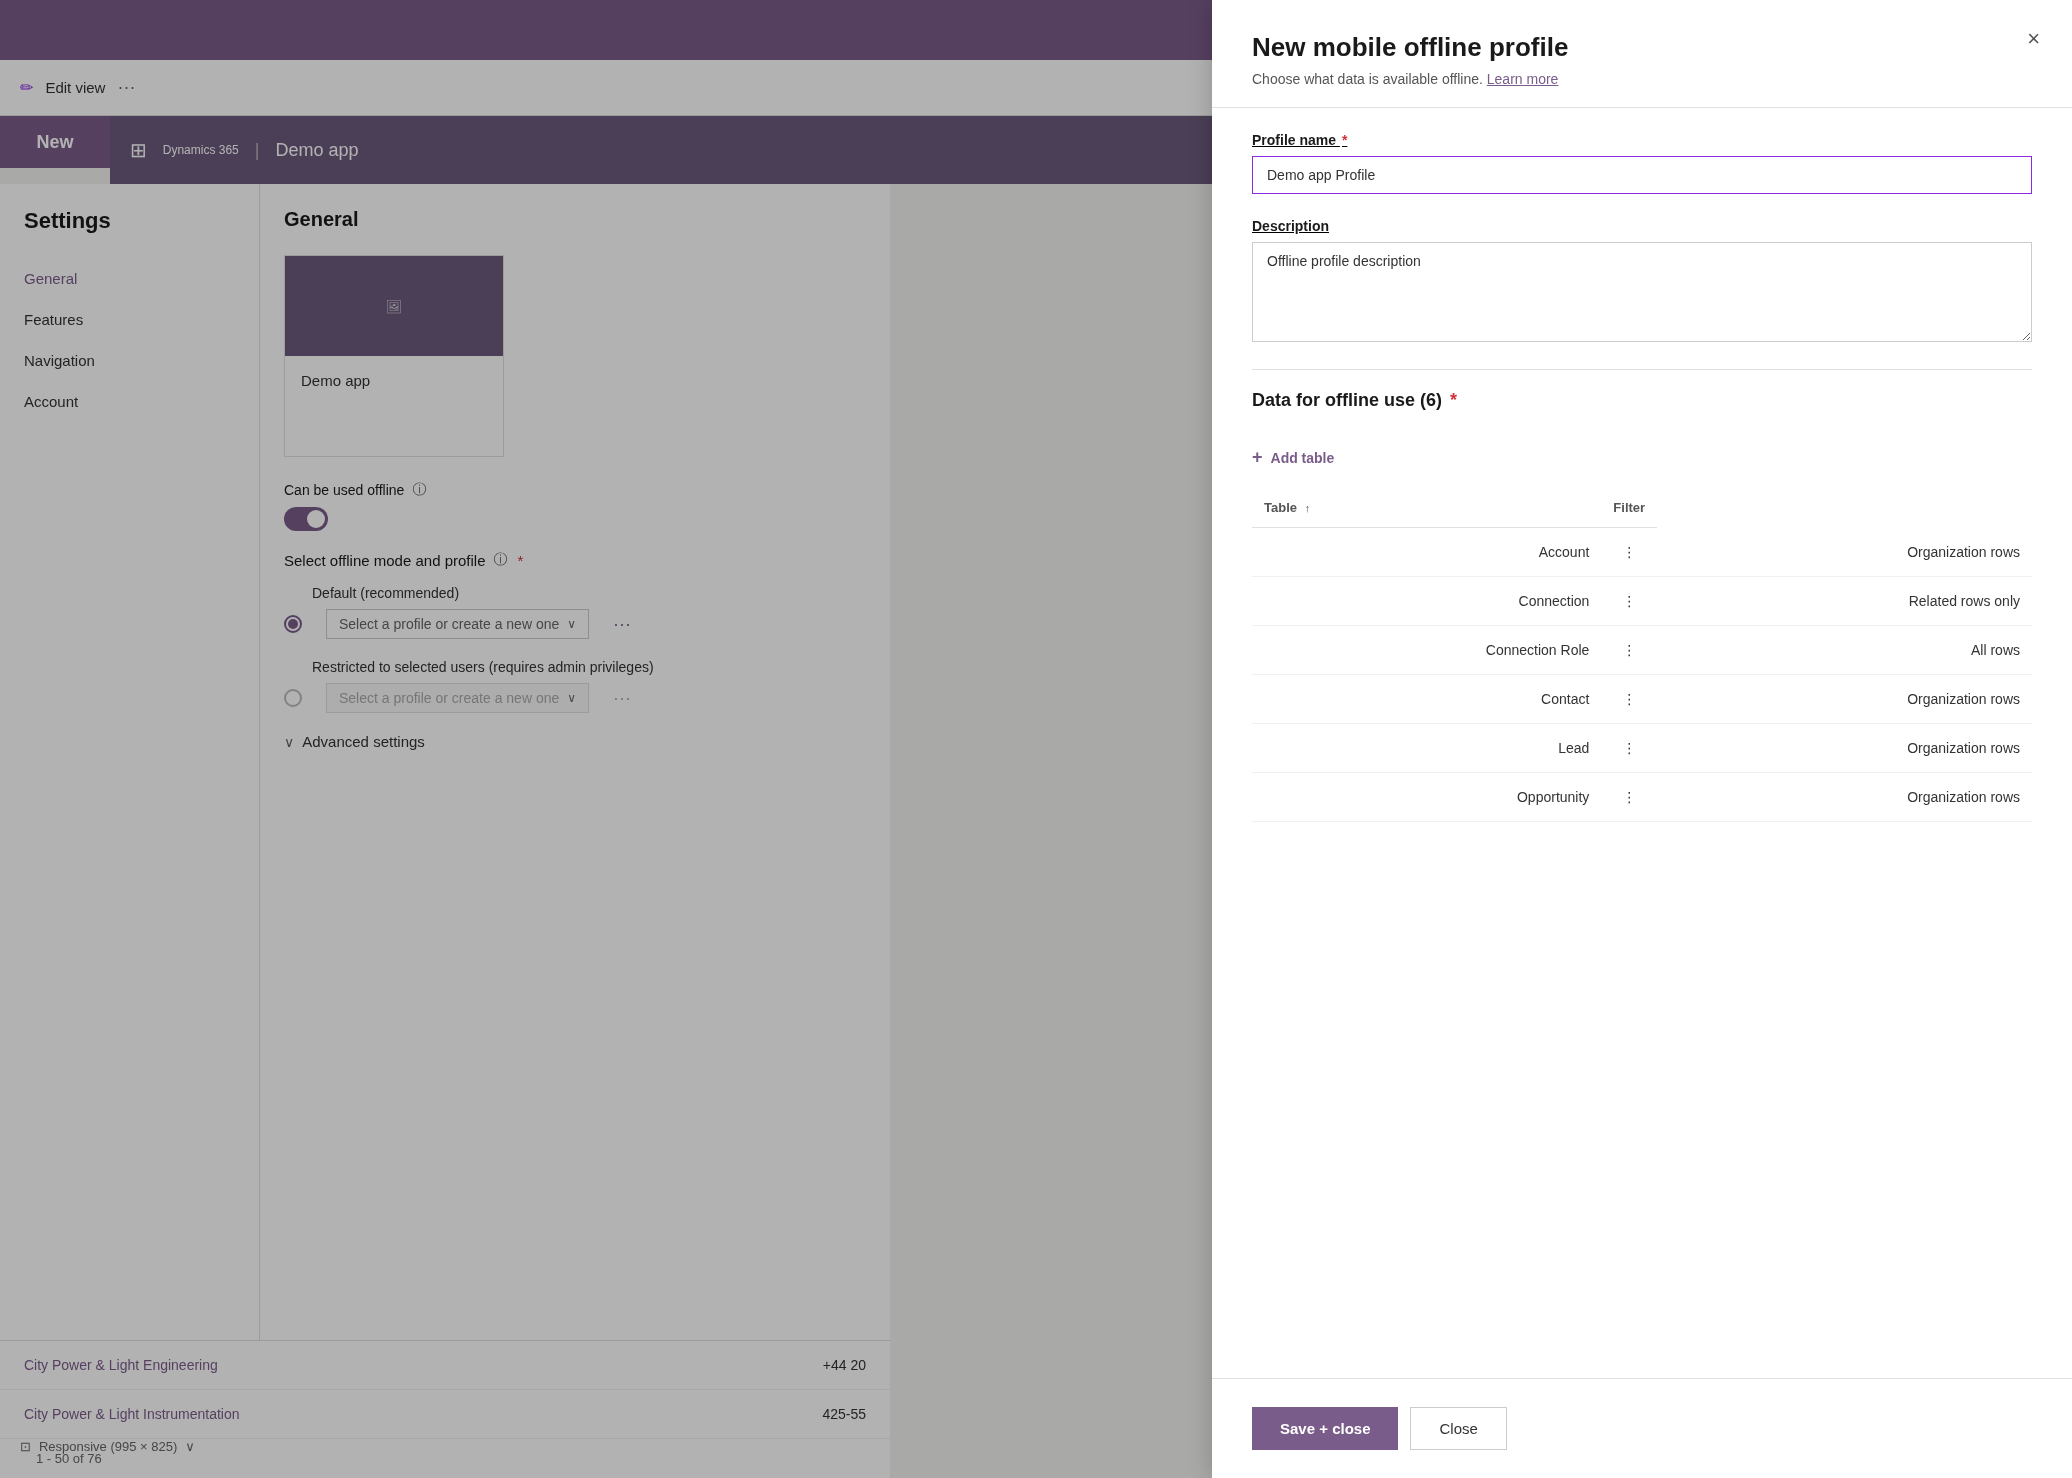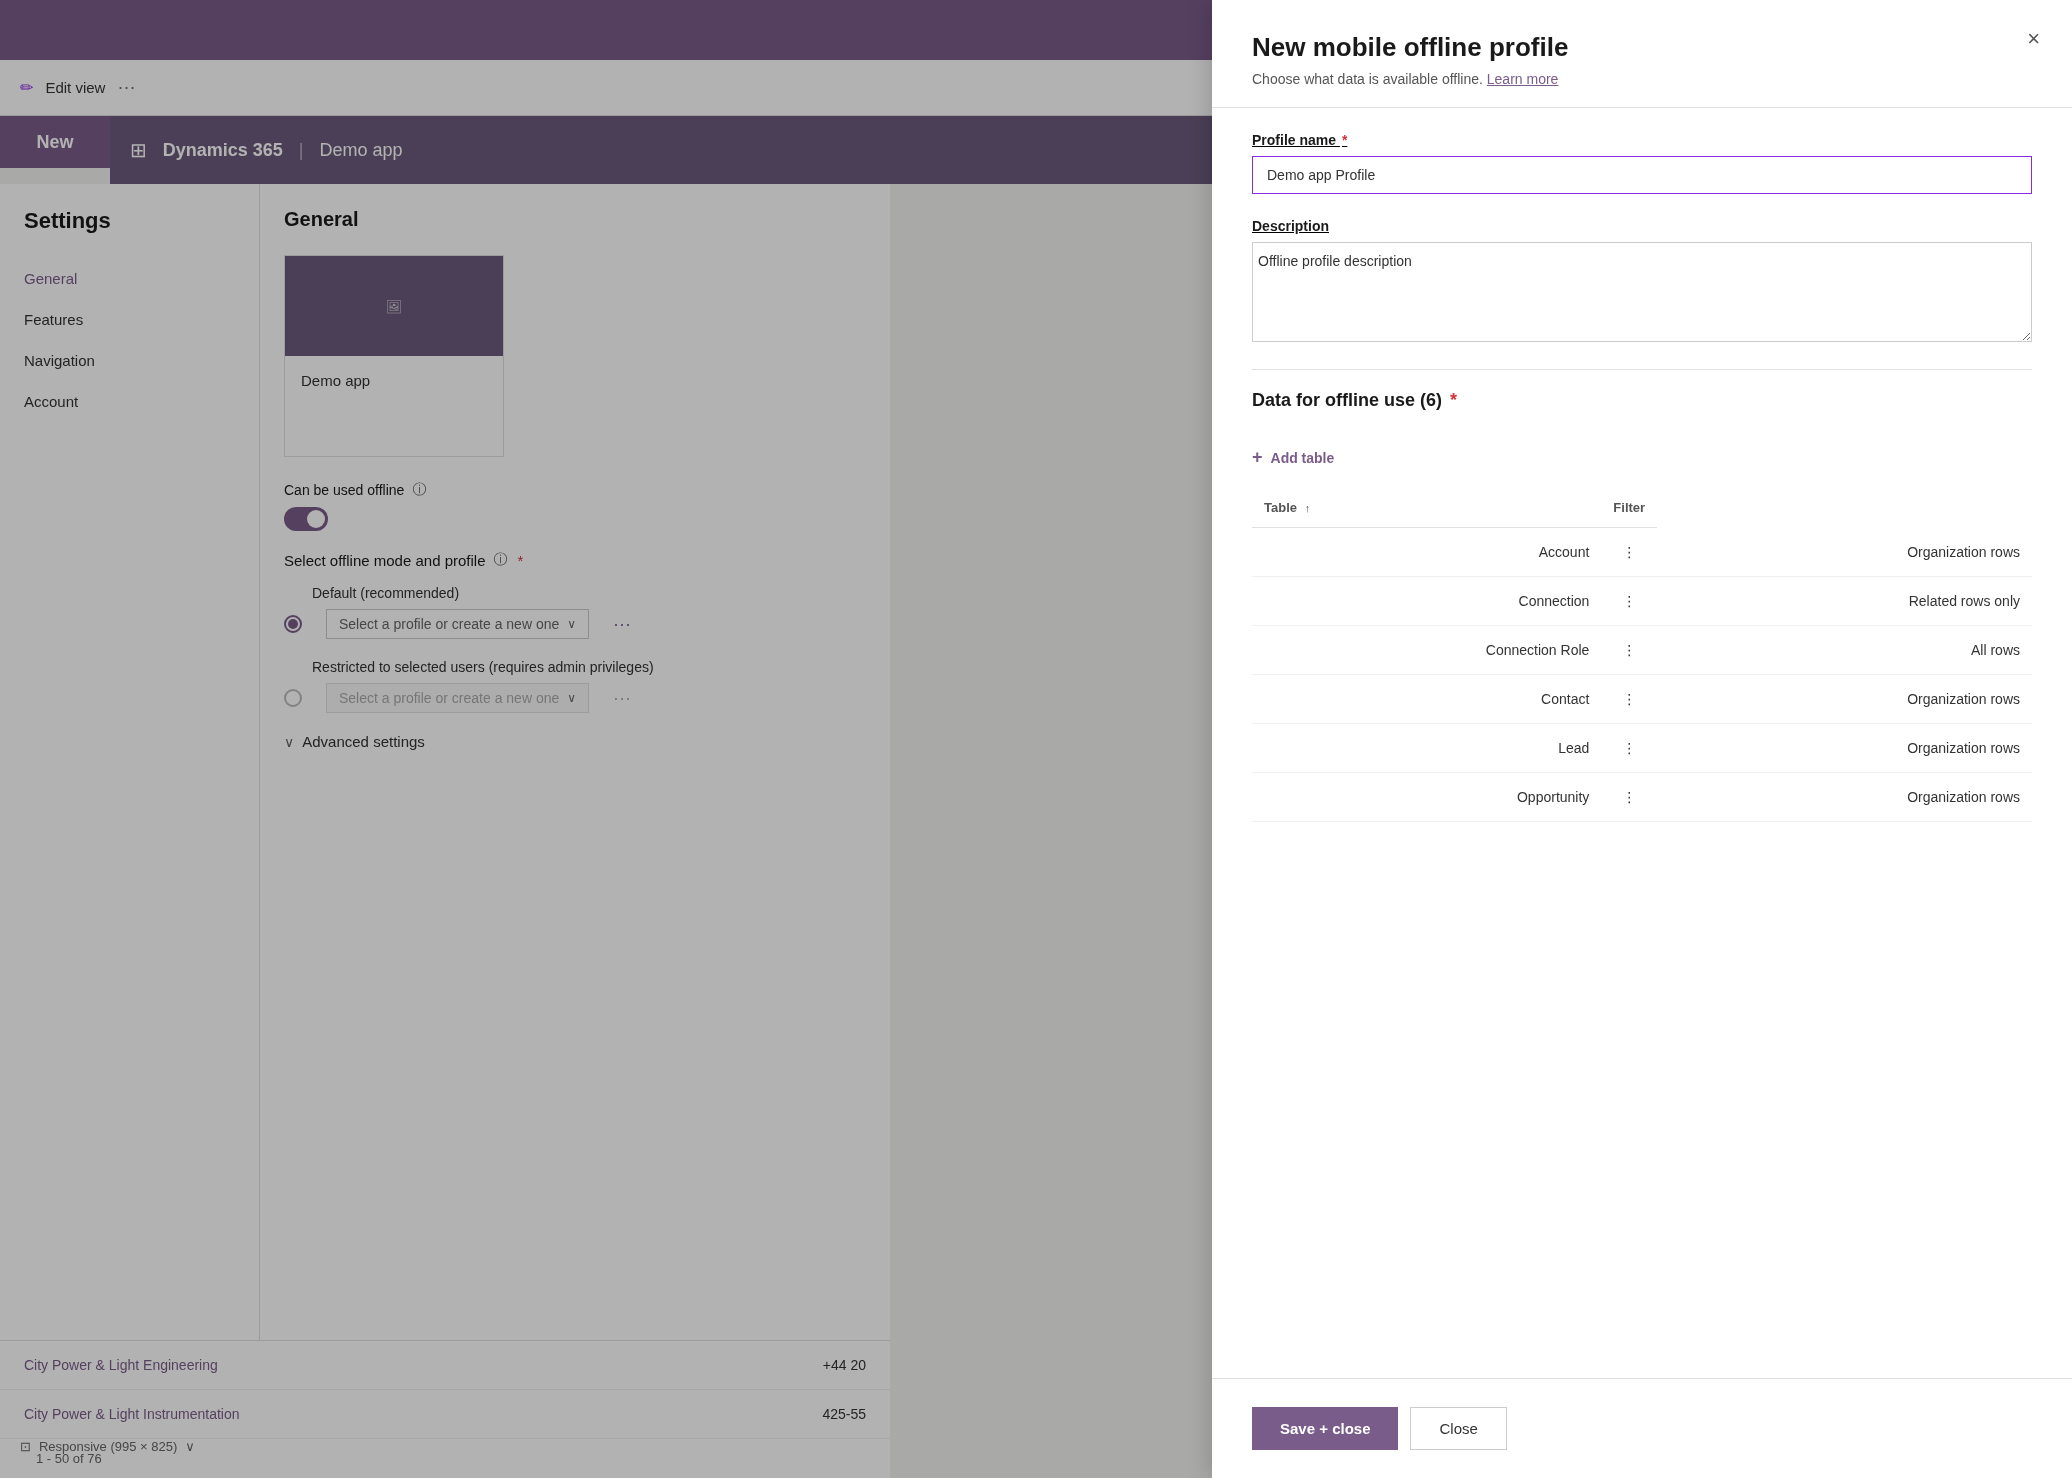--- a/index.html
+++ b/index.html
@@ -93,22 +93,22 @@
       gap: 16px;
     }
 
     .grid-icon {
       color: white;
       font-size: 20px;
     }
 
     .dynamics-title {
       color: white;
-      font-size: 18px;
-      font-weight: 700;
+      font-size: 12px;
+      font-weight: 400;
     }
 
     .dynamics-separator {
       color: rgba(255,255,255,0.5);
       font-size: 18px;
     }
 
     .demo-app-title {
       color: white;
       font-size: 18px;
@@ -452,21 +452,21 @@
       padding: 10px 14px;
       font-size: 14px;
       color: #333;
       outline: none;
       font-family: inherit;
     }
 
     .form-textarea {
       width: 100%;
       border: 1px solid #ccc;
-      padding: 10px 5px;
+      padding: 10px 14px;
       font-size: 14px;
       color: #333;
       outline: none;
       font-family: inherit;
       resize: vertical;
       min-height: 100px;
     }
 
     
     .offline-section-title {

